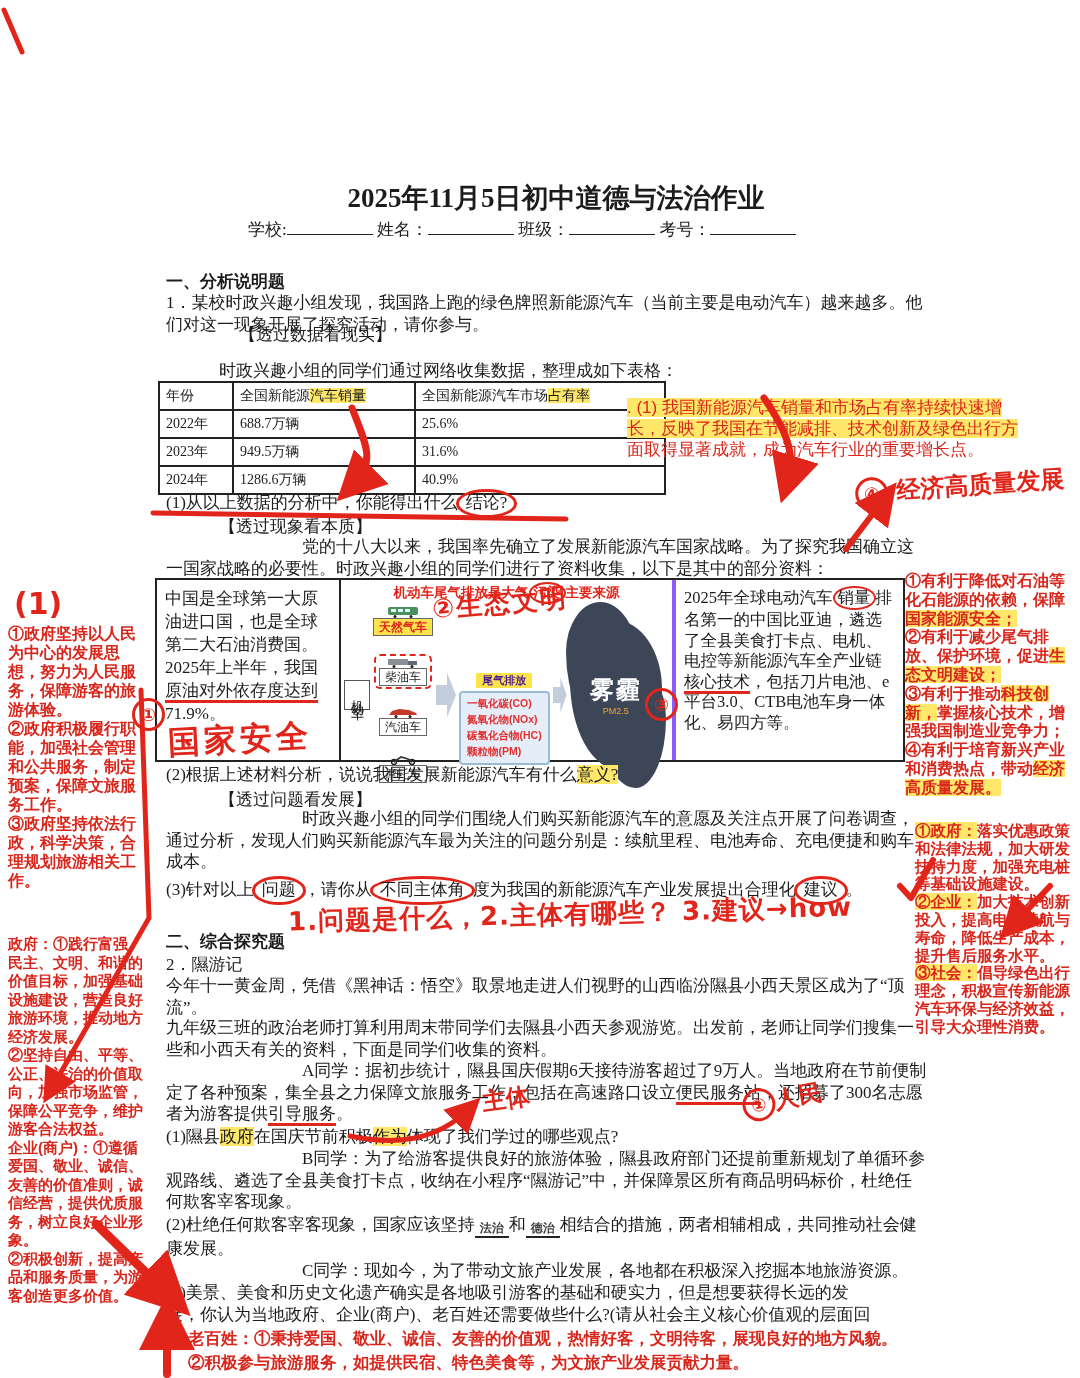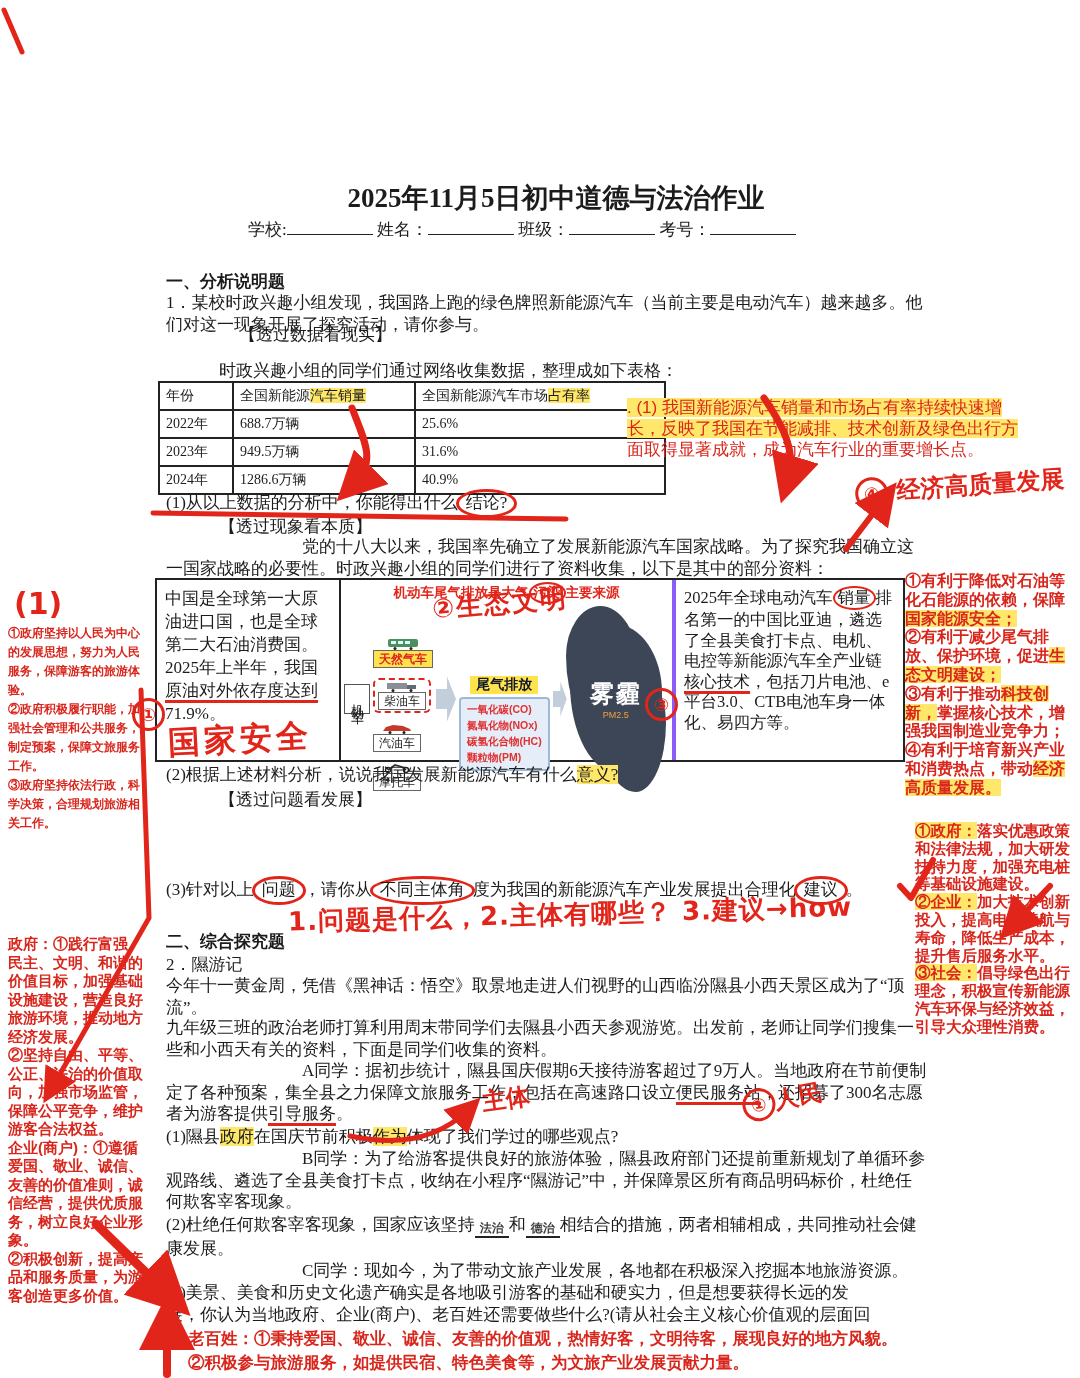--- a/index.html
+++ b/index.html
@@ -22,28 +22,28 @@
   .dtable{border-collapse:collapse;}
   .dtable td,.dtable th{border:2px solid #222;font-size:14px;font-weight:normal;text-align:left;padding:1px 6px;height:24px;}
   
   .mat{position:absolute;left:155px;top:578px;width:750px;height:184px;display:flex;border:2px solid #222;box-sizing:border-box;background:#fff;}
   .mat-left{width:184px;border-right:2px solid #222;box-sizing:border-box;padding:8px 8px 0;font-size:17px;line-height:1.35;}
   .mat-mid{width:335px;border-right:4px solid #8b5cf6;box-sizing:border-box;padding:2px 3px;position:relative;}
   .mat-right{flex:1;padding:6px 8px 0;font-size:16.5px;line-height:1.24;}
   .diag-title{color:#e2251a;font-weight:bold;font-size:13.5px;text-align:center;font-family:"Liberation Sans",sans-serif;}
   .diag-body{display:flex;align-items:center;gap:3px;margin-top:3px;}
   .motor-box{writing-mode:vertical-rl;letter-spacing:4px;border:1.5px solid #555;padding:8px 3px;font-size:13px;background:#fff;font-family:"Liberation Sans",sans-serif;}
-  .veh-col{display:flex;flex-direction:column;gap:10px;align-items:flex-start;margin-top:32px;}
+  .veh-col{display:flex;flex-direction:column;gap:18px;align-items:center;}
   .veh{display:flex;flex-direction:column;align-items:center;}
   .veh-label{border:1.2px solid #666;background:#fff;font-size:12px;padding:0 5px;line-height:16px;white-space:nowrap;font-family:"Liberation Sans",sans-serif;}
   .veh-label.gas{background:#ffe34d;color:#d22;font-weight:bold;}
   .diesel-wrap{border:2px dashed #e2251a;border-radius:6px;padding:1px 3px;}
   .gray-arrow{width:20px;height:56px;background:#c3cedd;clip-path:polygon(0 32%,55% 32%,55% 10%,100% 50%,55% 90%,55% 68%,0 68%);flex:none;}
   .exh-col{display:flex;flex-direction:column;align-items:center;gap:3px;}
-  .exh-label{background:#ffe34d;color:#0f172a;font-weight:bold;font-size:14px;padding:0 6px;font-family:"Liberation Sans",sans-serif;margin-top:48px;}
+  .exh-label{background:#ffe34d;color:#4c1d95;font-weight:bold;font-size:11px;padding:0 6px;font-family:"Liberation Sans",sans-serif;margin-top:48px;}
   .gas-box{background:#e4edf8;border:2px solid #9db9d8;border-radius:4px;padding:4px 6px;display:flex;flex-direction:column;gap:2px;}
   .gas-line{color:#e03131;font-size:10.5px;font-weight:bold;white-space:nowrap;font-family:"Liberation Sans",sans-serif;}
   .smog{width:92px;height:150px;background:#3c4657;border-radius:48% 52% 46% 54%/40% 46% 54% 60%;color:#fff;
         display:flex;flex-direction:column;align-items:center;justify-content:center;flex:none;
         box-shadow:-14px -28px 0 -10px #3c4657, 16px 30px 0 -12px #3c4657;}
   .smog-text{font-size:24px;font-weight:bold;letter-spacing:2px;font-family:"Liberation Sans",sans-serif;}
   .smog-pm{color:#f2a33c;font-size:9px;font-family:"Liberation Sans",sans-serif;}
   
   .mnote{position:absolute;color:#d9261c;font-family:"Liberation Sans",sans-serif;}
   .mnote p{margin:0;}
@@ -185,20 +185,21 @@
   <div class="hw" style="left:432px;top:586px;font-size:26px;transform:rotate(-5deg);letter-spacing:2px;">②生态文明</div>
   <div class="hw" style="left:168px;top:718px;font-size:32px;transform:rotate(-3deg);letter-spacing:4px;">国家安全</div>
   <div class="hw" style="left:132px;top:698px;"><span class="hw-circ">①</span></div>
   <div class="hw" style="left:645px;top:688px;"><span class="hw-circ">③</span></div>
 
   <div class="abs doc" style="left:150px;top:764px;">
     <span>(2)根据上述材料分析，说说我国发展新能源汽车有什么</span><span class="hl">意义?</span>
   </div>
 
   <div class="abs doc" style="left:203px;top:789px;">【透过问题看发展】</div>
+  <div class="abs doc" style="left:150px;top:808px;width:762px;text-indent:8em;">时政兴趣小组的同学们围绕人们购买新能源汽车的意愿及关注点开展了问卷调查，通过分析，发现人们购买新能源汽车最为关注的问题分别是：续航里程、电池寿命、充电便捷和购车成本。</div>
 
   <div class="abs doc" style="left:150px;top:876px;">
     <span>(3)针对以上</span><span class="circ">问题</span><span>，请你从</span><span class="circ">不同主体角</span><span>度为我国的新能源汽车产业发展提出合理化</span><span class="circ">建议</span><span>。</span>
   </div>
 
   <div class="hw" style="left:288px;top:897px;font-size:26px;transform:rotate(-1.5deg);letter-spacing:1px;">1.问题是什么，2.主体有哪些？ 3.建议→how</div>
 
   <div class="abs doc bold" style="left:150px;top:931px;">二、综合探究题</div>
   <div class="abs doc" style="left:150px;top:954px;">2．隰游记</div>
   <div class="abs doc" style="left:150px;top:975px;width:762px;">今年十一黄金周，凭借《黑神话：悟空》取景地走进人们视野的山西临汾隰县小西天景区成为了“顶流”。</div>
@@ -229,21 +230,21 @@
     <span style="display:block;">(3)美景、美食和历史文化遗产确实是各地吸引游客的基础和硬实力，但是想要获得长远的发</span>
     <span style="display:block;">展，你认为当地政府、企业(商户)、老百姓还需要做些什么?(请从社会主义核心价值观的层面回</span>
   </div>
 
   <div class="mnote" style="left:188px;top:1326px;width:760px;font-size:16.5px;line-height:24px;font-weight:bold;">
     <p>老百姓：①秉持爱国、敬业、诚信、友善的价值观，热情好客，文明待客，展现良好的地方风貌。</p>
     <p>②积极参与旅游服务，如提供民宿、特色美食等，为文旅产业发展贡献力量。</p>
   </div>
 
   <div class="hw" style="left:14px;top:586px;font-size:30px;">(1)</div>
-  <div class="mnote" style="left:8px;top:624px;width:132px;font-size:12px;line-height:19px;font-weight:bold;">
+  <div class="mnote" style="left:8px;top:624px;width:132px;font-size:16px;line-height:19px;font-weight:bold;">
     <p>①政府坚持以人民为中心的发展思想，努力为人民服务，保障游客的旅游体验。</p>
     <p>②政府积极履行职能，加强社会管理和公共服务，制定预案，保障文旅服务工作。</p>
     <p>③政府坚持依法行政，科学决策，合理规划旅游相关工作。</p>
   </div>
   <div class="mnote" style="left:8px;top:935px;width:136px;font-size:15px;line-height:18.5px;font-weight:bold;">
     <p>政府：①践行富强、民主、文明、和谐的价值目标，加强基础设施建设，营造良好旅游环境，推动地方经济发展。</p>
     <p>②坚持自由、平等、公正、法治的价值取向，加强市场监管，保障公平竞争，维护游客合法权益。</p>
     <p>企业(商户)：①遵循爱国、敬业、诚信、友善的价值准则，诚信经营，提供优质服务，树立良好企业形象。</p>
     <p>②积极创新，提高产品和服务质量，为游客创造更多价值。</p>
   </div>

